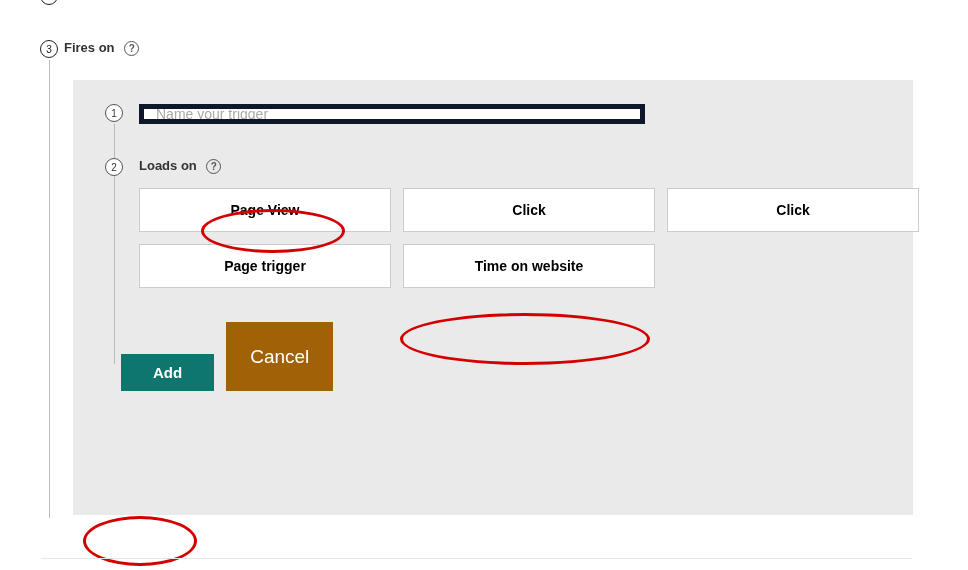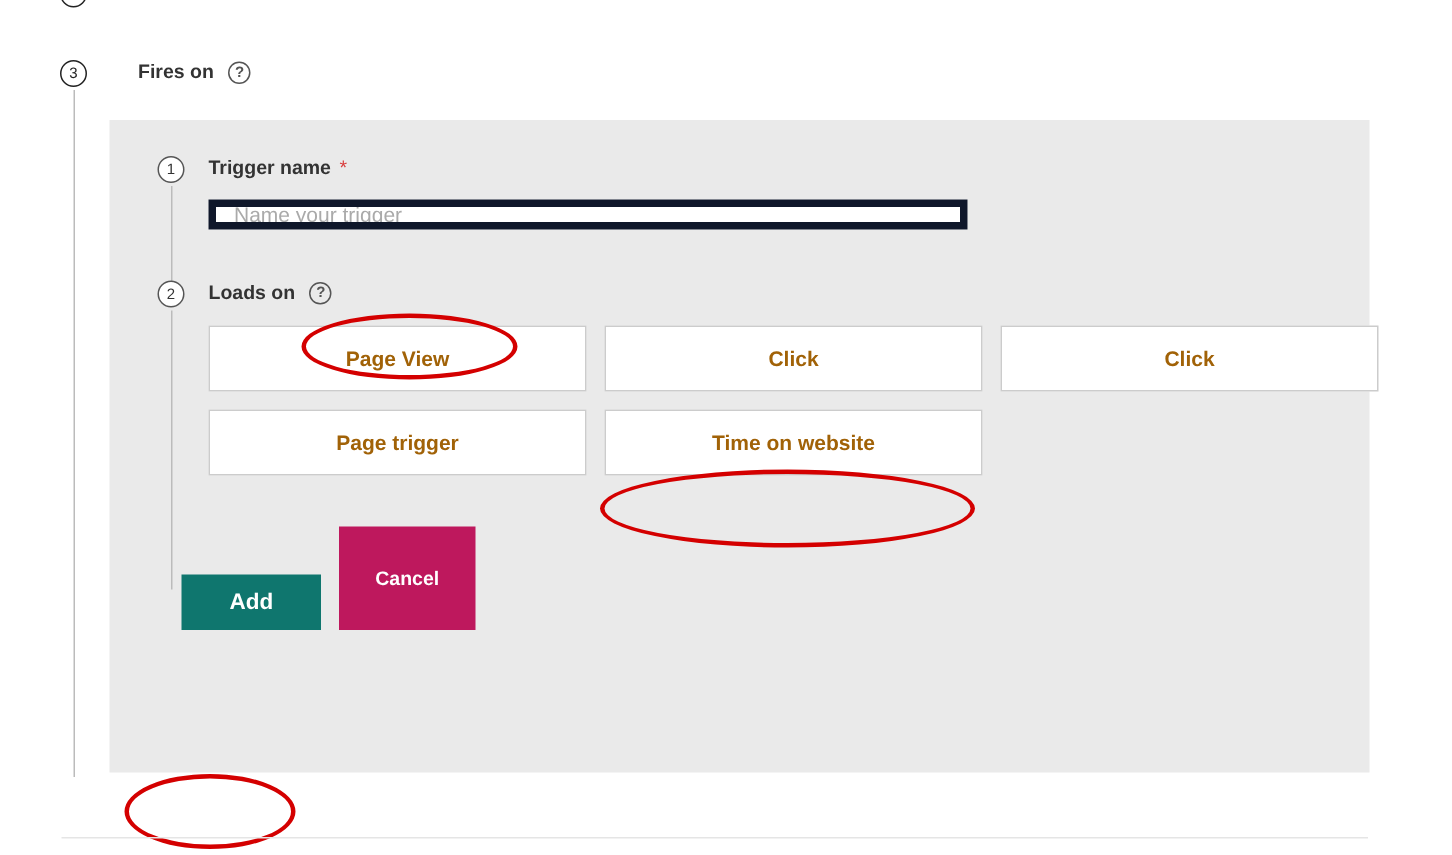--- a/index.html
+++ b/index.html
@@ -38,21 +38,21 @@
     .vline-outer {
       position: absolute;
       left: 49px;
       top: 60px;
       width: 1px;
       height: 458px;
       background: #bbb;
     }
     .fires-on-label {
       position: absolute;
-      left: 92px;
+      left: 64px;
       top: 40px;
       font-size: 13px;
       color: #333;
       font-weight: 600;
       text-align: right;
     }
     .help-icon {
       display: inline-flex;
       align-items: center;
       justify-content: center;
@@ -127,46 +127,46 @@
       gap: 12px;
       width: 782px;
     }
     .load-btn {
       width: 252px;
       height: 44px;
       background: #fff;
       border: 1px solid #ccc;
       font-size: 14px;
       font-weight: 700;
-      color: #a16207;
+      color: #000000;
       cursor: pointer;
       text-align: center;
     }
     .footer-btns {
       display: flex;
       gap: 12px;
       margin-top: 26px;
       margin-left: 24px;
     }
     .btn-add {
       background: #0f766e;
       color: #fff;
       border: none;
       font-size: 15px;
       font-weight: 700;
       padding: 10px 32px;
       cursor: pointer;
       margin-top: 32px;
     }
     .btn-cancel {
-      background: #be185d;
+      background: #a16207;
       color: #fff;
       border: none;
-      font-size: 13px;
-      font-weight: 700;
+      font-size: 19px;
+      font-weight: 400;
       padding: 10px 24px;
       cursor: pointer;
     }
     .annotation {
       position: absolute;
       border: 3px solid #d40000;
       border-radius: 50%;
       pointer-events: none;
     }
     .anno-name { left: 201px; top: 209px; width: 144px; height: 44px; }
@@ -199,24 +199,20 @@
     <span class="help-icon">?</span>
   </div>
 
   <div class="panel">
 
     <div class="sub-step sub-step-1">
       <div class="sub-badge">
         <span>1</span>
       </div>
       <div class="sub-vline"></div>
-      <div class="sub-label">
-        <span>Trigger name</span>
-        <span class="req-star">*</span>
-      </div>
       <input class="trigger-input" type="text" placeholder="Name your trigger" style="">
     </div>
 
     <div class="sub-step sub-step-2">
       <div class="sub-badge">
         <span>2</span>
       </div>
       <div class="sub-vline"></div>
       <div class="sub-label">
         <span>Loads on</span>

